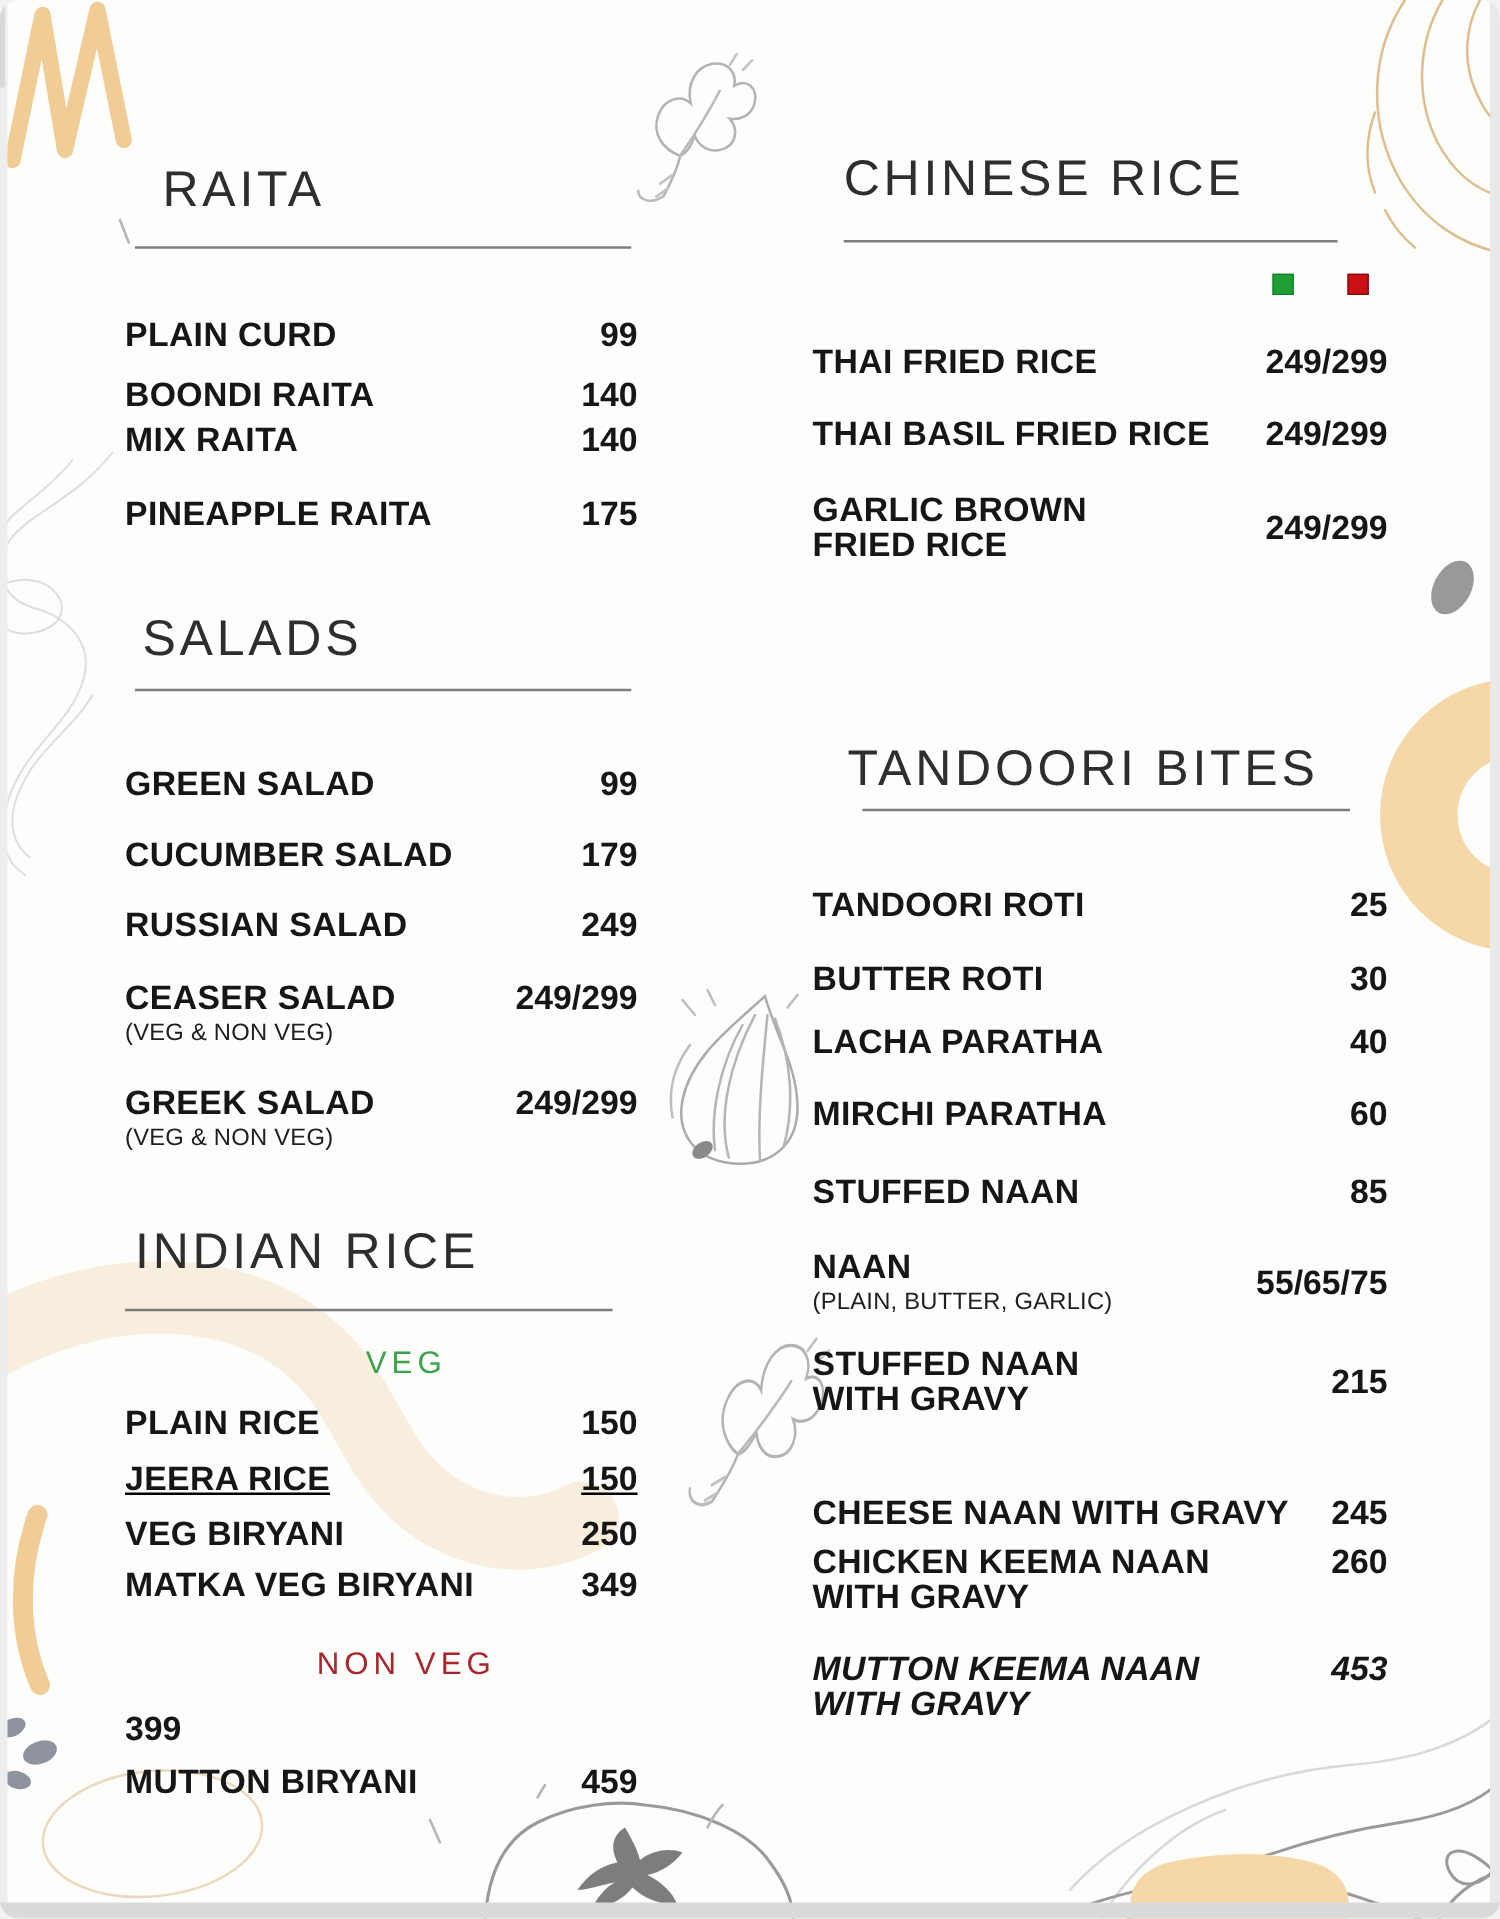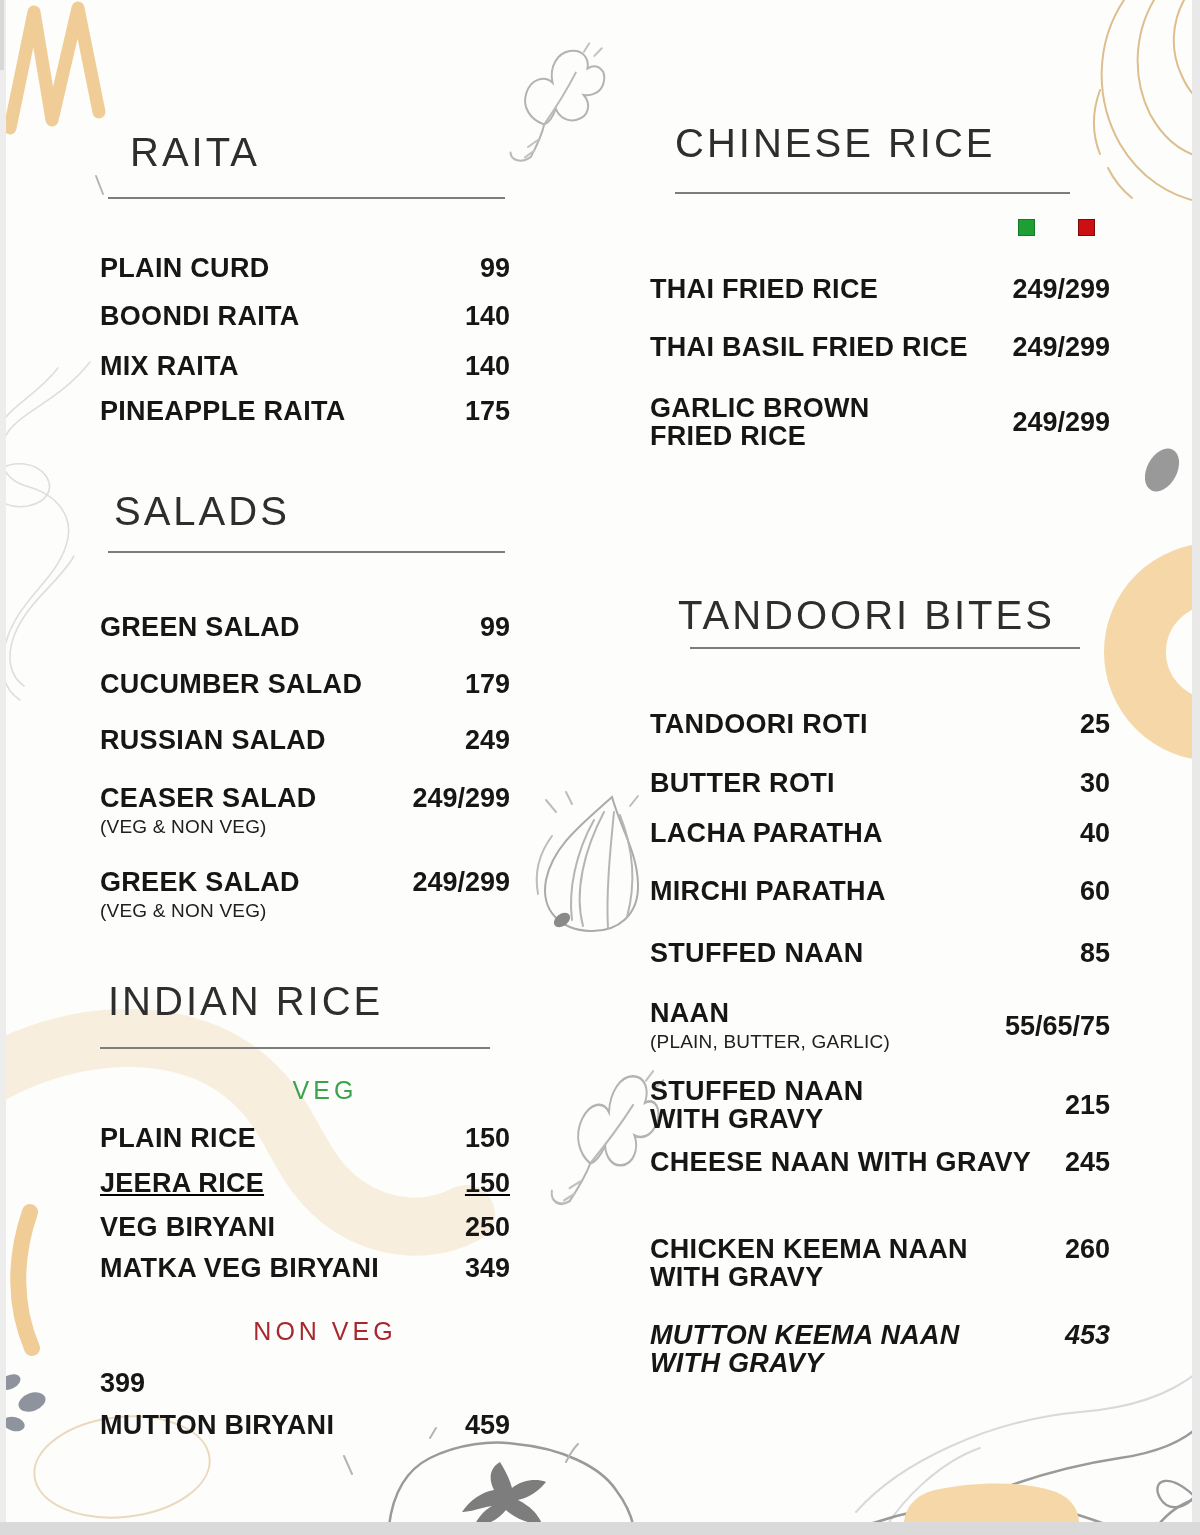--- a/index.html
+++ b/index.html
@@ -1,17 +1,17 @@
 <!DOCTYPE html>
 <html><head>
 <meta charset="utf-8">
 <style>
   html,body{margin:0;padding:0;}
   body{background:#f2f2f2;font-family:"Liberation Sans",sans-serif;}
-  #page{position:relative;width:1200px;height:1535px;background:#fdfdfc;overflow:hidden;}
+  #page{position:relative;width:1200px;height:1535px;background:#fdfdfc;overflow:hidden;border-radius:15px;}
   #decor{position:absolute;left:0;top:0;z-index:0;}
   .sketch{stroke:#ababab;stroke-width:2;fill:none;stroke-linecap:round;}
   .sketch-light{stroke:#dedede;stroke-width:1.6;fill:none;stroke-linecap:round;}
   .rings{stroke:#debe8e;stroke-width:2;fill:none;stroke-linecap:round;}
   .wave-l{stroke:#d9d9d9;stroke-width:2;fill:none;stroke-linecap:round;}
   .wave-d{stroke:#9a9a9a;stroke-width:2.4;fill:none;stroke-linecap:round;}
   .sec{position:absolute;z-index:1;}
   .sec h2{position:absolute;top:0;margin:0;font-size:40px;font-weight:400;letter-spacing:3px;color:#2e2e2e;white-space:nowrap;}
   .rule{position:absolute;height:2px;background:#7d7d7d;}
   .row{position:absolute;left:0;right:0;display:flex;justify-content:space-between;align-items:center;}
@@ -115,21 +115,21 @@
     <h2 style="left:30px;">RAITA</h2>
     <div class="rule" style="top:67px;left:8px;width:397px;"></div>
     <div class="row" style="top:122px;">
       <span class="nm">PLAIN CURD</span>
       <span class="price">99</span>
     </div>
     <div class="row" style="top:170px;">
       <span class="nm">BOONDI RAITA</span>
       <span class="price">140</span>
     </div>
-    <div class="row" style="top:220px;align-items:flex-end;">
+    <div class="row" style="top:206px;align-items:flex-end;">
       <span class="nm">MIX RAITA</span>
       <span class="price">140</span>
     </div>
     <div class="row" style="top:265px;">
       <span class="nm">PINEAPPLE RAITA</span>
       <span class="price">175</span>
     </div>
   </section>
 
   <section class="sec" style="left:100px;top:489px;width:410px;height:460px;">
@@ -245,21 +245,21 @@
       </span>
       <span class="price">55/65/75</span>
     </div>
     <div class="row" style="top:484px;">
       <span class="nm two">
         <span class="ln">STUFFED NAAN</span>
         <span class="ln">WITH GRAVY</span>
       </span>
       <span class="price">215</span>
     </div>
-    <div class="row" style="top:553px;">
+    <div class="row" style="top:601px;">
       <span class="nm">CHEESE NAAN WITH GRAVY</span>
       <span class="price">245</span>
     </div>
     <div class="row start" style="top:642px;">
       <span class="nm two">
         <span class="ln">CHICKEN KEEMA NAAN</span>
         <span class="ln">WITH GRAVY</span>
       </span>
       <span class="price ln28">260</span>
     </div>

